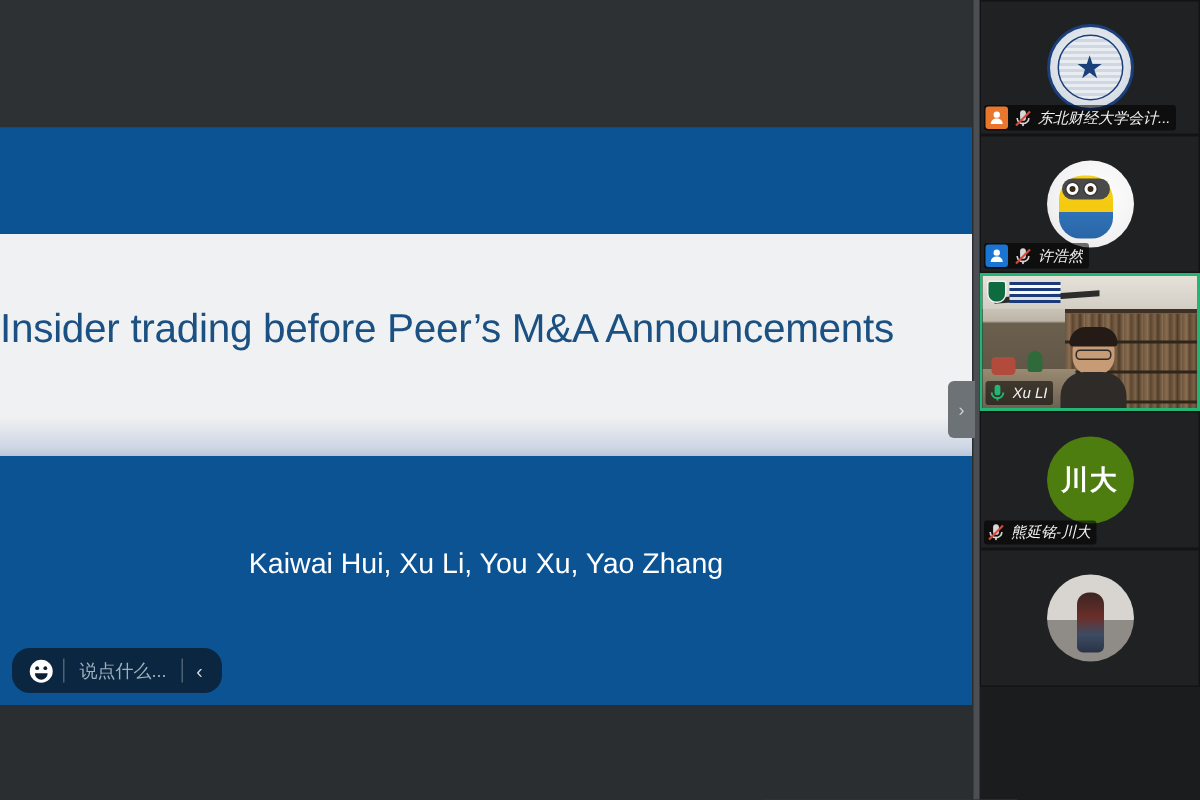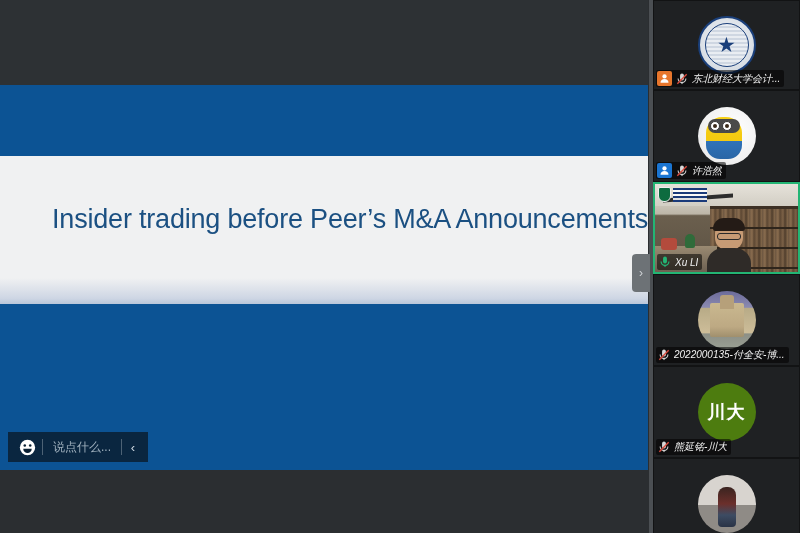--- a/index.html
+++ b/index.html
@@ -35,42 +35,42 @@
   .slide-white-fade {
     position: absolute; left: 0; top: 278px; width: 100%; height: 26px;
     background: linear-gradient(to bottom, #f0f1f2 0%, #ced6e4 78%, #b9c6da 100%);
   }
   .slide-band-blue-bottom {
     position: absolute; left: 0; top: 304px; width: 100%; height: 166px;
     background: #0c5394;
   }
   .slide-title {
     position: absolute; left: 0; top: 204px; width: 100%;
-    text-align: right;
+    text-align: left;
     font-size: 27px; font-weight: 400; color: #1b5082;
     letter-spacing: -0.2px;
     white-space: nowrap;
   }
   .slide-authors {
     position: absolute; left: 0; top: 366px; width: 100%;
     text-align: center; color: #ffffff;
     font-size: 19px; font-weight: 400;
   }
   .slide-date {
     position: absolute; left: 0; top: 398px; width: 100%;
     text-align: center; color: #ffffff;
     font-size: 14px; font-weight: 400;
   }
 
   
   .composer {
     position: absolute; left: 8px; top: 432px;
     height: 30px; display: flex; align-items: center;
     background: rgba(10, 32, 52, 0.88);
-    border-radius: 0; padding: 0 4px;
+    border-radius: 12px; padding: 0 4px;
   }
   .composer-emoji {
     width: 30px; height: 30px;
     display: flex; align-items: center; justify-content: center;
     color: #ffffff;
   }
   .composer-sep { width: 1px; height: 16px; background: #4d6275; }
   .composer-input {
     padding: 0 10px; font-size: 12px; color: #9fb0bd;
     line-height: 30px; white-space: nowrap;
@@ -284,20 +284,21 @@
 
   <div class="stage">
     <div class="slide">
       <div class="slide-band-dark"></div>
       <div class="slide-band-blue-top"></div>
       <div class="slide-white"></div>
       <div class="slide-white-fade"></div>
       <div class="slide-band-blue-bottom"></div>
 
       <div class="slide-title">Insider trading before Peer’s M&amp;A Announcements</div>
+      <div class="slide-authors">Kaiwai Hui, Xu Li, You Xu, Yao Zhang</div>
     </div>
 
     <div class="composer">
       <div class="composer-emoji">
         <svg width="17" height="17" viewBox="0 0 20 20" aria-hidden="true">
           <circle cx="10" cy="10" r="9" fill="#ffffff"></circle>
           <circle cx="6.8" cy="7.6" r="1.5" fill="#0a2034"></circle>
           <circle cx="13.2" cy="7.6" r="1.5" fill="#0a2034"></circle>
           <path d="M5 11.6 H15 A5 5 0 0 1 5 11.6 Z" fill="#0a2034"></path>
         </svg>
@@ -396,37 +397,20 @@
       <div class="tile-nameplate">
         <svg class="mic" viewBox="0 0 18 18">
           <rect x="6.5" y="2" width="5" height="9" rx="2.5" fill="#23b574"></rect>
           <path d="M4 8.5a5 5 0 0 0 10 0" stroke="#23b574" stroke-width="1.6" fill="none"></path>
           <rect x="8.3" y="12.5" width="1.4" height="3" fill="#23b574"></rect>
         </svg>
         <span class="tile-name">Xu LI</span>
       </div>
     </div>
 
-    <div class="tile">
-      <div class="tile-media">
-        <div class="avatar-circle avatar-building">
-          <div class="bldg-main"></div>
-          <div class="bldg-tower"></div>
-        </div>
-      </div>
-      <div class="tile-nameplate">
-        <svg class="mic" viewBox="0 0 18 18">
-          <rect x="6.5" y="2" width="5" height="9" rx="2.5" fill="#d8d8d8"></rect>
-          <path d="M4 8.5a5 5 0 0 0 10 0" stroke="#d8d8d8" stroke-width="1.4" fill="none"></path>
-          <rect x="8.3" y="12.5" width="1.4" height="3" fill="#d8d8d8"></rect>
-          <line x1="3" y1="15" x2="15" y2="3" stroke="#d94a3d" stroke-width="1.8"></line>
-        </svg>
-        <span class="tile-name">2022000135-付全安-博...</span>
-      </div>
-    </div>
 
     <div class="tile">
       <div class="tile-media">
         <div class="avatar-circle avatar-text-circle">川大</div>
       </div>
       <div class="tile-nameplate">
         <svg class="mic" viewBox="0 0 18 18">
           <rect x="6.5" y="2" width="5" height="9" rx="2.5" fill="#d8d8d8"></rect>
           <path d="M4 8.5a5 5 0 0 0 10 0" stroke="#d8d8d8" stroke-width="1.4" fill="none"></path>
           <rect x="8.3" y="12.5" width="1.4" height="3" fill="#d8d8d8"></rect>

